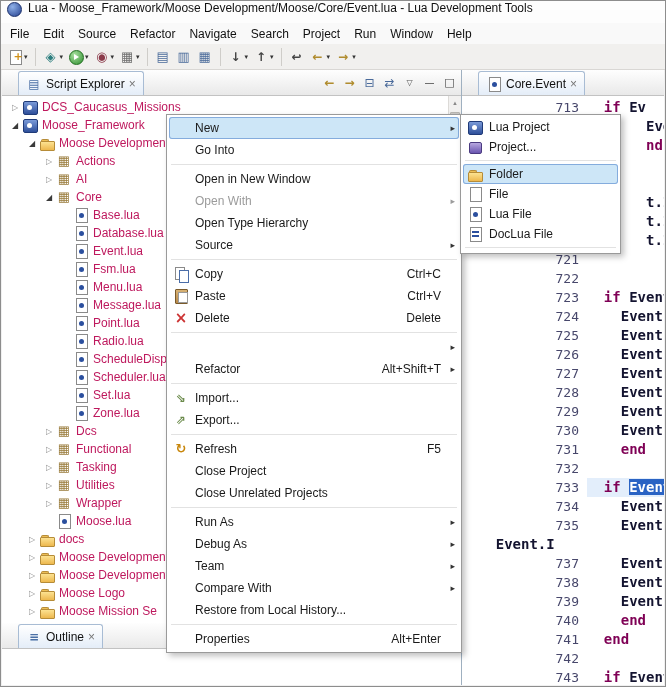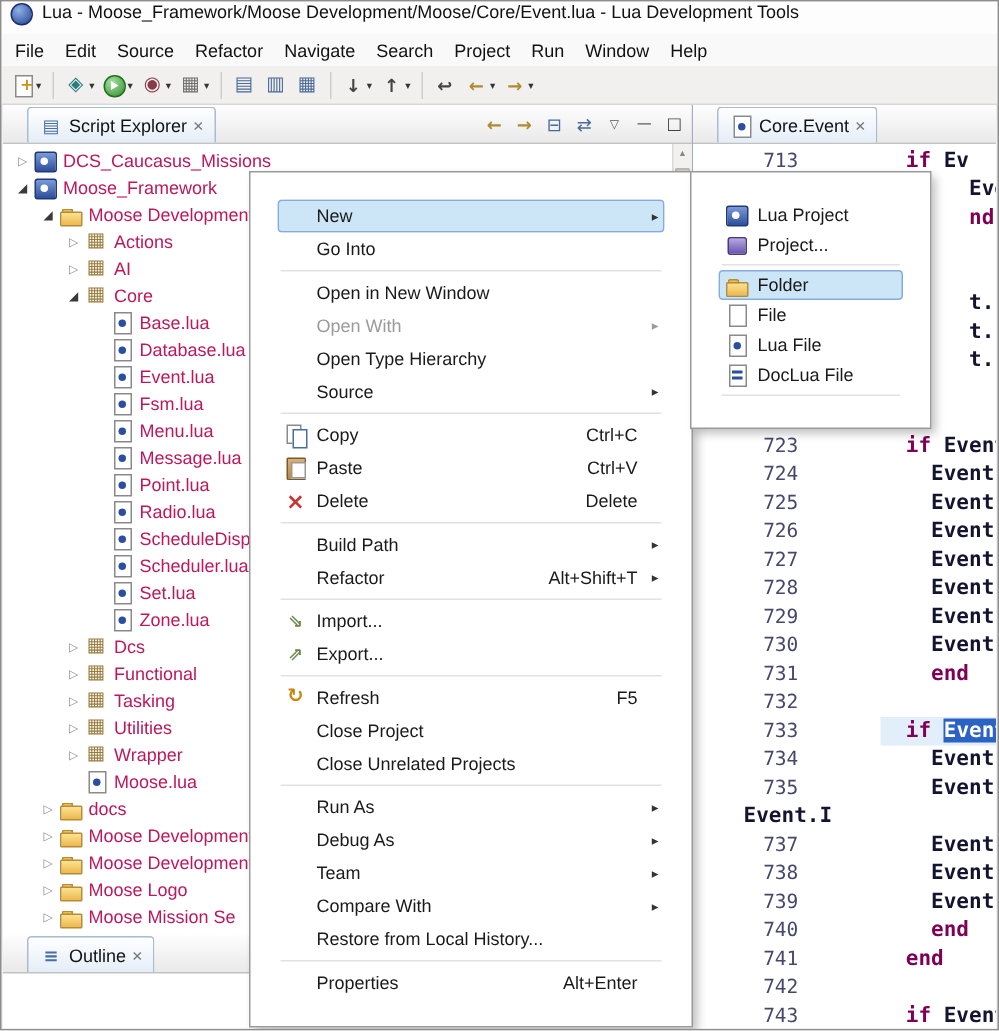--- a/index.html
+++ b/index.html
@@ -35,28 +35,28 @@
 .vscroll{position:absolute;right:0;top:0;bottom:0;width:13px;background:#f2f1f0;border-left:1px solid #dcdad7;z-index:5}
 .vthumb{position:absolute;left:1px;right:1px;top:16px;height:130px;background:#cdcbc8;border:1px solid #b8b6b2;border-radius:1px}
 .varrow{position:absolute;left:0;width:12px;height:13px;text-align:center;line-height:13px;font-size:6px;color:#888}
 .varrow.top{top:1px}.varrow.bot{bottom:1px}
 .varrow.top::before{content:"▲"}.varrow.bot::before{content:"▼"}
 .outline-body{height:36px;background:#fff;flex:none}
 
 
 .editor-body{flex:1;overflow:hidden;font-family:"DejaVu Sans Mono","Liberation Mono",monospace;font-size:14px;font-weight:bold;padding-top:2px;background:#fff}
 .code-line{display:flex;height:19px;line-height:19px;white-space:pre}
-.gutter{width:125px;flex:none;text-align:center;padding-right:8px;color:#47476b;font-weight:normal;font-size:13px;background:#fff}
+.gutter{width:125px;flex:none;text-align:right;padding-right:8px;color:#47476b;font-weight:normal;font-size:13px;background:#fff}
 .code-text{flex:1;color:#141430}
 .tk-kw{color:var(--keyword,#7f0055)}
 .tk-sel{background:var(--selection,#2a63c4);color:#fff}
 .code-line.cur .code-text{background:var(--current-line,#e3eefb)}
 
 
-.menu{position:absolute;background:#fff;border:1px solid #9a9a9a;box-shadow:3px 3px 6px rgba(0,0,0,.25);padding:18px;z-index:50}
+.menu{position:absolute;background:#fff;border:1px solid #9a9a9a;box-shadow:3px 3px 6px rgba(0,0,0,.25);padding:2px;z-index:50}
 .menu.root{left:165px;top:113px;width:296px}
 .menu.sub{left:459px;top:113px;width:161px;z-index:60}
 .menu-item{height:22px;display:flex;align-items:center;padding:0 4px 0 2px;position:relative}
 .menu.sub .menu-item{height:20px}
 .mi-icon{width:20px;flex:none;display:inline-flex;justify-content:center}
 .mi-label{flex:1;padding-left:4px;color:#1a1a1a}
 .mi-accel{padding-right:14px;color:#1a1a1a}
 .mi-arrow{position:absolute;right:4px;top:0;bottom:0;display:flex;align-items:center;font-size:9px;color:#333}
 .menu-item.hl{background:var(--menu-highlight,#cde6f7);box-shadow:inset 0 0 0 1px #84acdd;border-radius:3px}
 .menu-item.dis .mi-label,.menu-item.dis .mi-arrow{color:#9b9b9b}
@@ -471,21 +471,20 @@
       <div class="menu-item">
         <span class="mi-icon">
           <span class="ic delete-icon"></span>
         </span>
         <span class="mi-label">Delete</span>
         <span class="mi-accel">Delete</span>
       </div>
       <div class="menu-sep"></div>
       <div class="menu-item">
         <span class="mi-icon"></span>
-        <span class="mi-label">Build Path</span>
         <span class="mi-arrow">▸</span>
       </div>
       <div class="menu-item">
         <span class="mi-icon"></span>
         <span class="mi-label">Refactor</span>
         <span class="mi-accel">Alt+Shift+T</span>
         <span class="mi-arrow">▸</span>
       </div>
       <div class="menu-sep"></div>
       <div class="menu-item">

